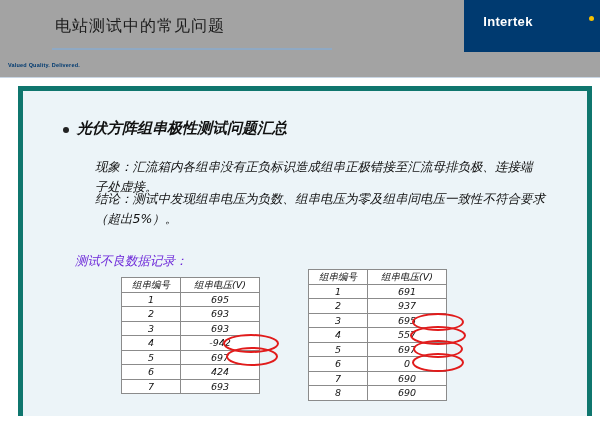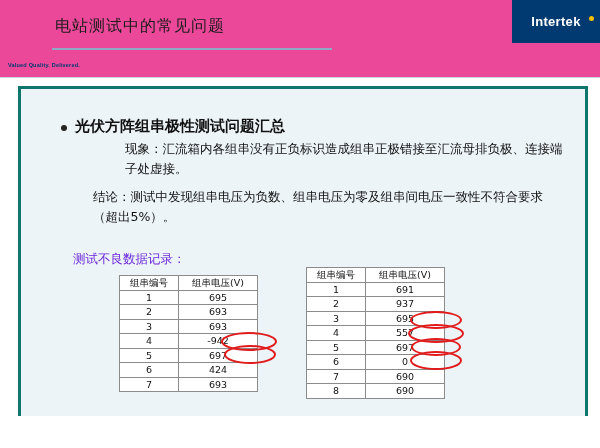--- a/index.html
+++ b/index.html
@@ -10,76 +10,77 @@
     overflow:hidden;
     position:relative;
   }
   .slide{
     position:absolute;left:0;top:0;width:600px;height:448px;
     background:#ffffff;
   }
   
   .header{
     position:absolute;left:0;top:0;width:600px;height:78px;
-    background:#ec4899;
+    background:#a3a3a3;
   }
   .header-title{
     position:absolute;left:55px;top:16px;
     font-size:16px;color:#1b1b1b;letter-spacing:1px;
     font-family:"DejaVu Sans","Liberation Sans",sans-serif;
   }
   .header-underline{
     position:absolute;left:52px;top:48px;width:280px;height:2px;
     background:#8fa9c4;
   }
   .header-rule{
     position:absolute;left:0;top:77px;width:600px;height:1px;
     background:#c9d6e4;
   }
   .logo-box{
-    position:absolute;right:0;top:0;width:88px;height:43px;
-    background:#003a70;color:#ffffff;
+    position:absolute;right:0;top:0;width:88px;height:52px;
+    background:#003a70;color:#ffffff;padding-left:48px;
   }
   .logo-text{
     position:absolute;left:0;top:14px;width:88px;text-align:center;
     font-size:13px;font-weight:bold;letter-spacing:.3px;
   }
   .logo-tag{
     position:absolute;left:0;top:62px;width:88px;text-align:center;
     font-size:5.5px;color:#003a70;font-weight:bold;letter-spacing:.2px;
   }
   .logo-dot{
     position:absolute;right:6px;top:16px;width:5px;height:5px;border-radius:50%;
     background:#f6c000;
   }
   
   .panel{
     position:absolute;left:18px;top:86px;width:564px;height:330px;
     background:#ecf4f8;
-    border:3px solid #0f766e;
+    border:5px solid #0f766e;
+    font-style:italic;
   }
   .bullet-row{
     position:absolute;left:40px;top:28px;
   }
   .bullet-dot{
     position:absolute;left:0px;top:8px;width:6px;height:6px;border-radius:50%;
     background:#222;
   }
   .bullet-title{
     position:absolute;left:14px;top:0px;
     font-size:15px;color:#111;font-weight:bold;
     font-family:"DejaVu Sans","Liberation Sans",sans-serif;
     white-space:nowrap;
   }
   .para{
     position:absolute;
     font-size:12.5px;color:#111;line-height:20px;
     font-family:"DejaVu Sans","Liberation Sans",sans-serif;
   }
-  .para-phen{left:72px;top:50px;width:440px;margin-left:32px;}
+  .para-phen{left:72px;top:66px;width:440px;}
   .para-conc{left:72px;top:98px;width:460px;}
   .record-label{
     position:absolute;left:52px;top:162px;
     font-size:12.5px;color:#6d28d9;
     font-family:"DejaVu Sans","Liberation Sans",sans-serif;
   }
   
   .tbl{
     position:absolute;
     border-collapse:collapse;

